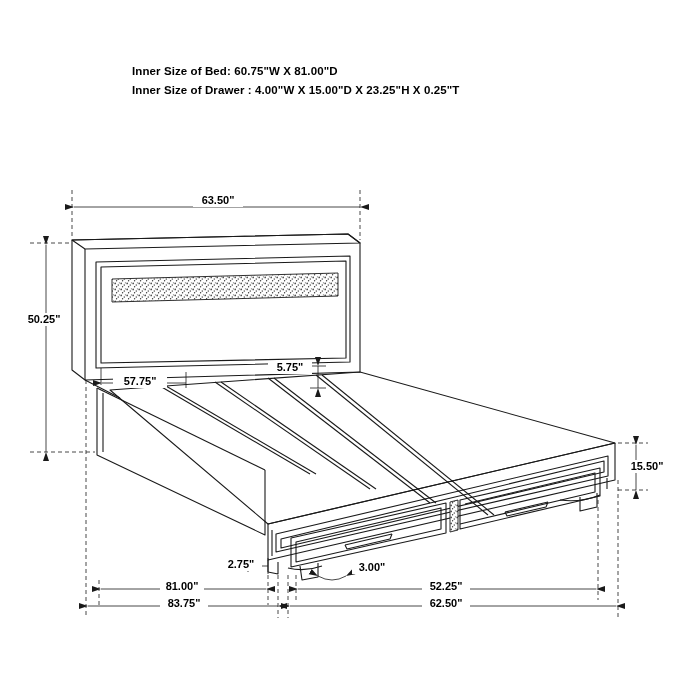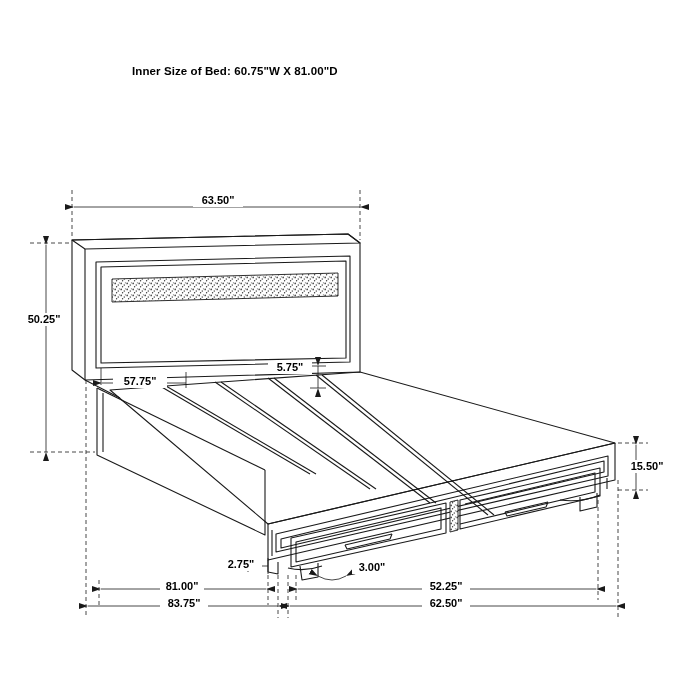--- a/index.html
+++ b/index.html
@@ -46,20 +46,21 @@
     fill: #000000;
   }
 </style>
 </head>
 <body>
 
 <div id="stage">
 
   <div class="spec-block">
     <span class="spec-line">Inner Size of Bed: 60.75"W X 81.00"D</span>
+    <span class="spec-line">Inner Size of Drawer : 4.00"W X 15.00"D X 23.25"H X 0.25"T</span>
   </div>
 
   <svg class="diagram" viewBox="0 0 700 700">
     <defs>
       <marker id="arrL" markerWidth="10" markerHeight="8" refX="9" refY="4" orient="auto" markerUnits="userSpaceOnUse">
         <path d="M9,4 L0,1 L0,7 Z" fill="#1a1a1a"></path>
       </marker>
       <marker id="arrR" markerWidth="10" markerHeight="8" refX="1" refY="4" orient="auto" markerUnits="userSpaceOnUse">
         <path d="M1,4 L10,1 L10,7 Z" fill="#1a1a1a"></path>
       </marker>

